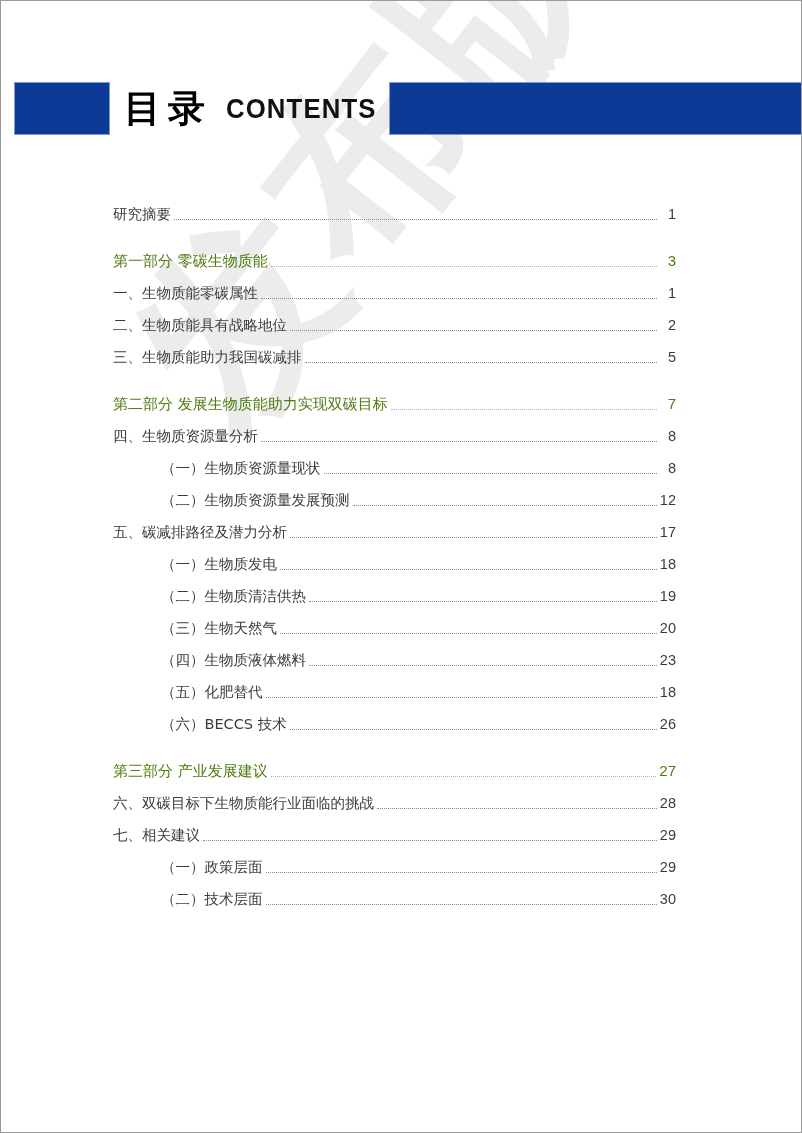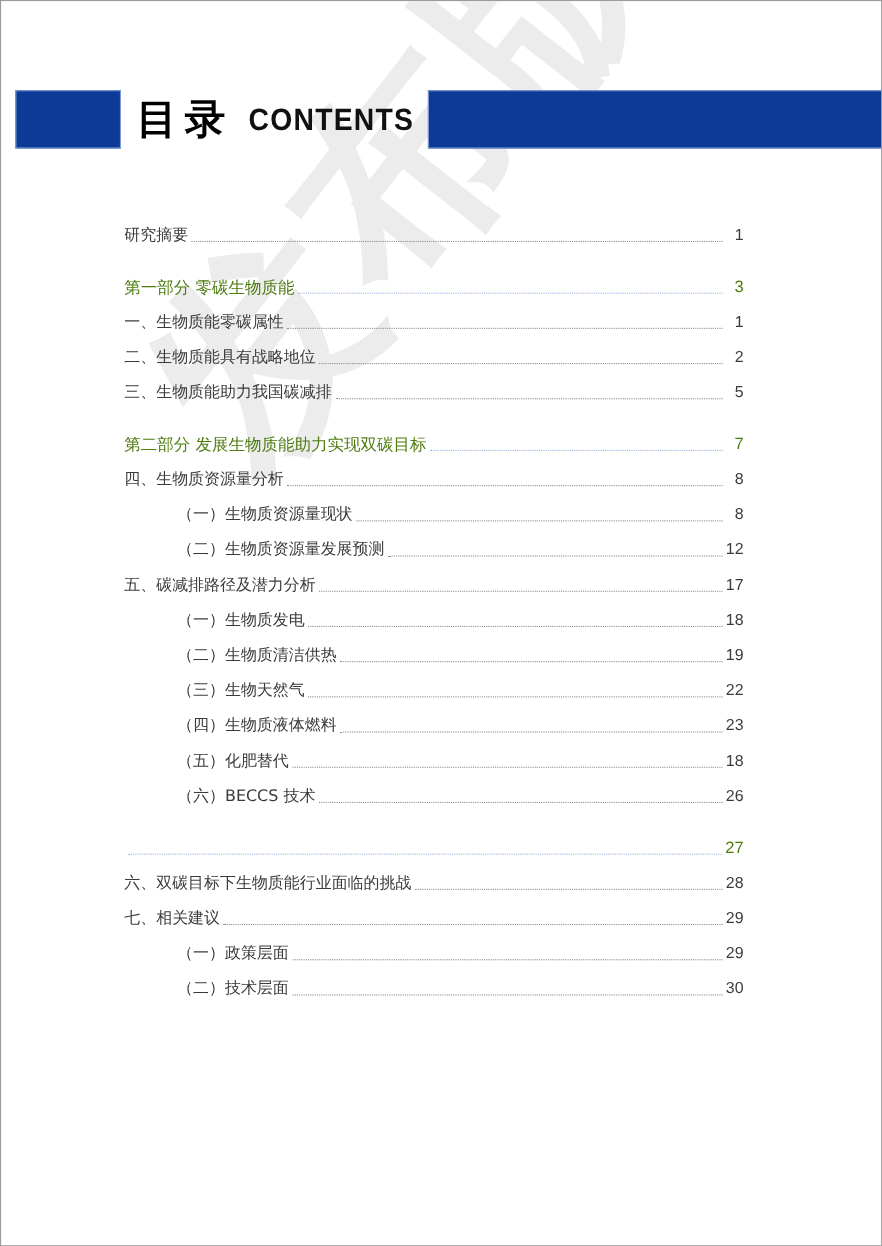--- a/index.html
+++ b/index.html
@@ -239,38 +239,39 @@
         <span class="page-num">18</span>
       </div>
       <div class="toc-row lvl-2">
         <span class="label">（二）生物质清洁供热</span>
         <span class="leader"></span>
         <span class="page-num">19</span>
       </div>
       <div class="toc-row lvl-2">
         <span class="label">（三）生物天然气</span>
         <span class="leader"></span>
-        <span class="page-num">22</span>
+        <span class="page-num">20</span>
       </div>
       <div class="toc-row lvl-2">
         <span class="label">（四）生物质液体燃料</span>
         <span class="leader"></span>
         <span class="page-num">23</span>
       </div>
       <div class="toc-row lvl-2">
         <span class="label">（五）化肥替代</span>
         <span class="leader"></span>
         <span class="page-num">18</span>
       </div>
       <div class="toc-row lvl-2">
         <span class="label">（六）BECCS 技术</span>
         <span class="leader"></span>
         <span class="page-num">26</span>
       </div>
       <div class="toc-row lvl-part">
+        <span class="label">第三部分  产业发展建议</span>
         <span class="leader"></span>
         <span class="page-num">27</span>
       </div>
       <div class="toc-row lvl-1">
         <span class="label">六、双碳目标下生物质能行业面临的挑战</span>
         <span class="leader"></span>
         <span class="page-num">28</span>
       </div>
       <div class="toc-row lvl-1">
         <span class="label">七、相关建议</span>

